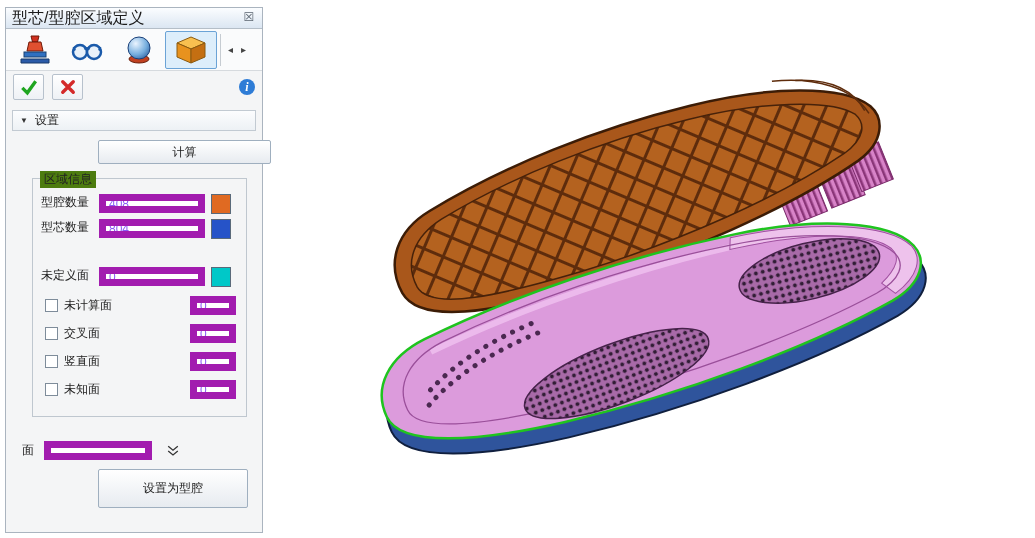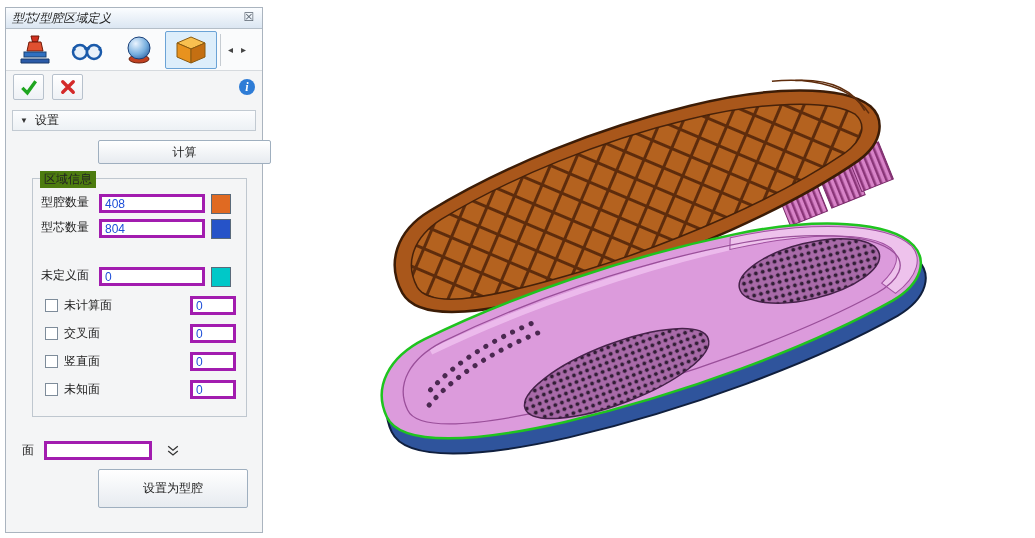--- a/index.html
+++ b/index.html
@@ -10,21 +10,21 @@
   
   .viewport { position:absolute; left:260px; top:0; width:775px; height:538px; background:#fff; }
   .viewport svg { display:block; }
 
   
   .panel { position:absolute; left:5px; top:7px; width:258px; height:526px;
            background:#f4f5f6; border:1px solid #aab4bf; font-size:12px; color:#222; }
 
   .titlebar { height:21px; display:flex; align-items:center; padding:0 6px;
               background:linear-gradient(#fbfdff,#dbe6f2); border-bottom:1px solid #b4bec8; }
-  .titlebar .title { flex:1; font-size:12px; color:#1c1c1c;font-style:italic; }
+  .titlebar .title { flex:1; font-size:16px; color:#1c1c1c; }
   .titlebar .close { width:14px; height:14px; line-height:12px; text-align:center;
                      color:#5a6570; font-size:12px; cursor:default; }
 
   .toolbar { display:flex; align-items:center; height:42px; padding:2px 3px;
              background:#fafbfc; border-bottom:1px solid #d6dade; }
   .tool { width:52px; height:38px; display:flex; align-items:center; justify-content:center;
           border:1px solid transparent; border-radius:2px; }
   .tool.active { border:1px solid #6ba3d6; background:#ddeefb; }
   .tsep { width:1px; height:32px; background:#c6ccd2; margin:0 3px; }
   .arrowbtn { width:13px; height:38px; display:flex; align-items:center; justify-content:center;
@@ -48,22 +48,22 @@
          font-family:inherit; }
   .calc { width:173px; margin:9px 8px 4px 92px; }
 
   .group { position:relative; margin:14px 15px 0 26px; border:1px solid #bfc7cf;
            padding:10px 8px 8px 8px; }
   .group-title { position:absolute; top:-8px; left:7px; background:#4d7c0f; padding:0 4px;
                  font-size:12px; }
 
   .vrow { display:flex; align-items:flex-start; margin:5px 0; }
   .vrow .lbl { width:58px; font-size:12px; }
-  .txt { height:19px; border:3px solid #a21caf; background:#fff; font-size:12px;
-         padding:0 3px; font-family:inherit; color:#1d4ed8; }
+  .txt { height:19px; border:7px solid #a21caf; background:#fff; font-size:12px;
+         padding:0 3px; font-family:inherit; color:#8b5cf6; }
   .vrow .txt { width:106px; }
   .swatch { width:20px; height:20px; border:1px solid #5a6a7a; margin-left:6px; }
   .gap-top { margin-top:28px; }
 
   .cbrow { display:flex; align-items:center; margin:9px 0 9px 4px; }
   .cbbox { width:13px; height:13px; border:1px solid #7e8c9a; background:#fff; margin-right:6px; }
   .cbrow .lbl { flex:1; font-size:12px; }
   .cbrow .txt { width:46px; margin-right:2px; }
 
   .facerow { display:flex; align-items:center; margin:24px 10px 0 16px; gap:10px; }

